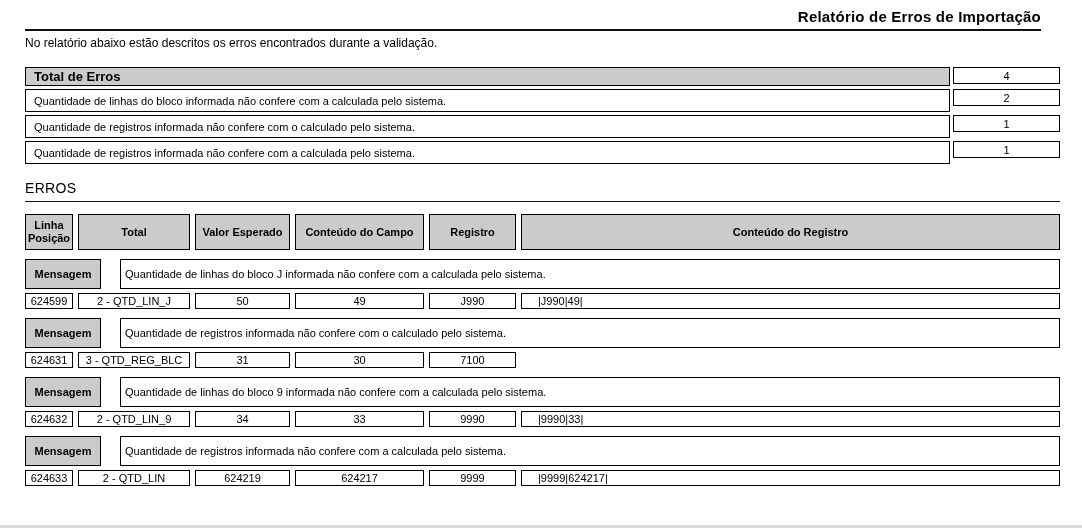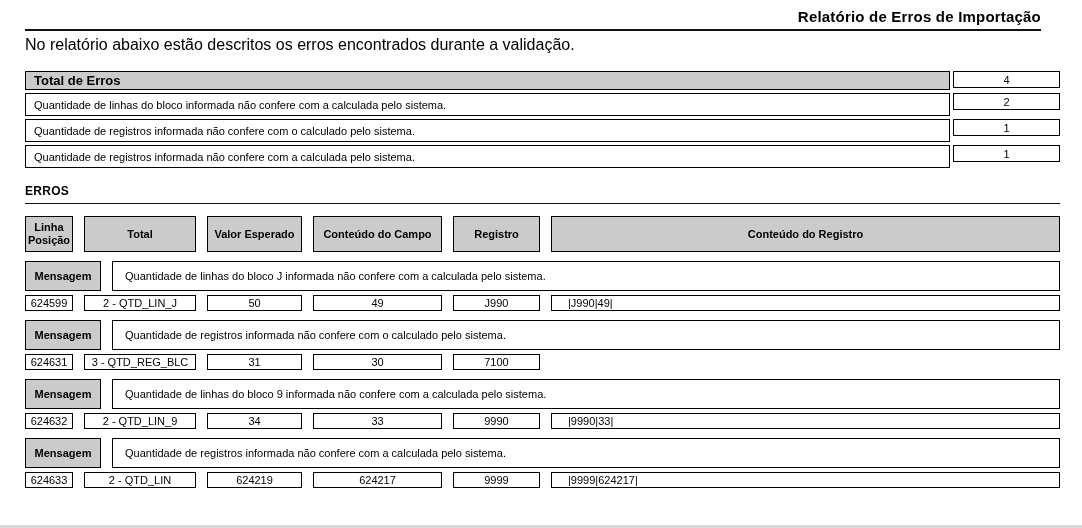--- a/index.html
+++ b/index.html
@@ -15,21 +15,21 @@
   .page-title {
     font-size: 15px;
     font-weight: bold;
     letter-spacing: 0.2px;
     padding-bottom: 4px;
     border-bottom: 2px solid #111;
     width: 1016px;
     text-align: right;
   }
   .page-subtitle {
-    font-size: 16px;
+    font-size: 12px;
     margin-top: 5px;
   }
 
   
   .cell {
     border: 1px solid #000;
     font-size: 11px;
     display: flex;
     align-items: center;
     background: #fff;
@@ -48,55 +48,55 @@
   .summary-row .count-cell { height: 17px; justify-content: center; }
   .summary-row.head .label-cell {
     height: 19px;
     font-size: 13px;
     font-weight: bold;
   }
 
   
   .section-heading {
     margin-top: 16px;
-    font-size: 12px;
-    font-weight: bold;
+    font-size: 14px;
+    font-weight: normal;
     letter-spacing: 0.3px;
     padding-bottom: 5px;
     border-bottom: 1px solid #111;
     width: 1035px;
   }
 
   
   .details { margin-top: 12px; width: 1035px; }
   .detail-grid {
     display: grid;
     grid-template-columns: 48px 112px 95px 129px 87px 1fr;
-    column-gap: 11px;
+    column-gap: 5px;
   }
   .detail-header .cell {
     height: 36px;
     background: #cbcbcb;
     font-weight: bold;
     justify-content: center;
     text-align: center;
     white-space: pre-line;
     line-height: 13px;
   }
   .error-group { margin-top: 9px; }
   .error-group:first-of-type { margin-top: 4px; }
   .message-row {
     display: grid;
     grid-template-columns: 76px 1fr;
-    column-gap: 11px;
+    column-gap: 19px;
     border-radius: 6px;
   }
   .message-row .cell { height: 30px; }
   .message-row .msg-label { justify-content: center; font-weight: bold; }
-  .message-row .msg-text { padding-left: 12px; }
+  .message-row .msg-text { padding-left: 4px; }
   .data-row { margin-top: 4px; }
   .data-row .cell { height: 16px; justify-content: center; text-align: center; }
   .data-row .cell.reg-content { justify-content: flex-start; text-align: left; padding-left: 16px; }
 
   
   .bottom-strip {
     position: absolute;
     left: 0; bottom: 0;
     width: 1082px; height: 3px;
     background: #d9d9d9;

